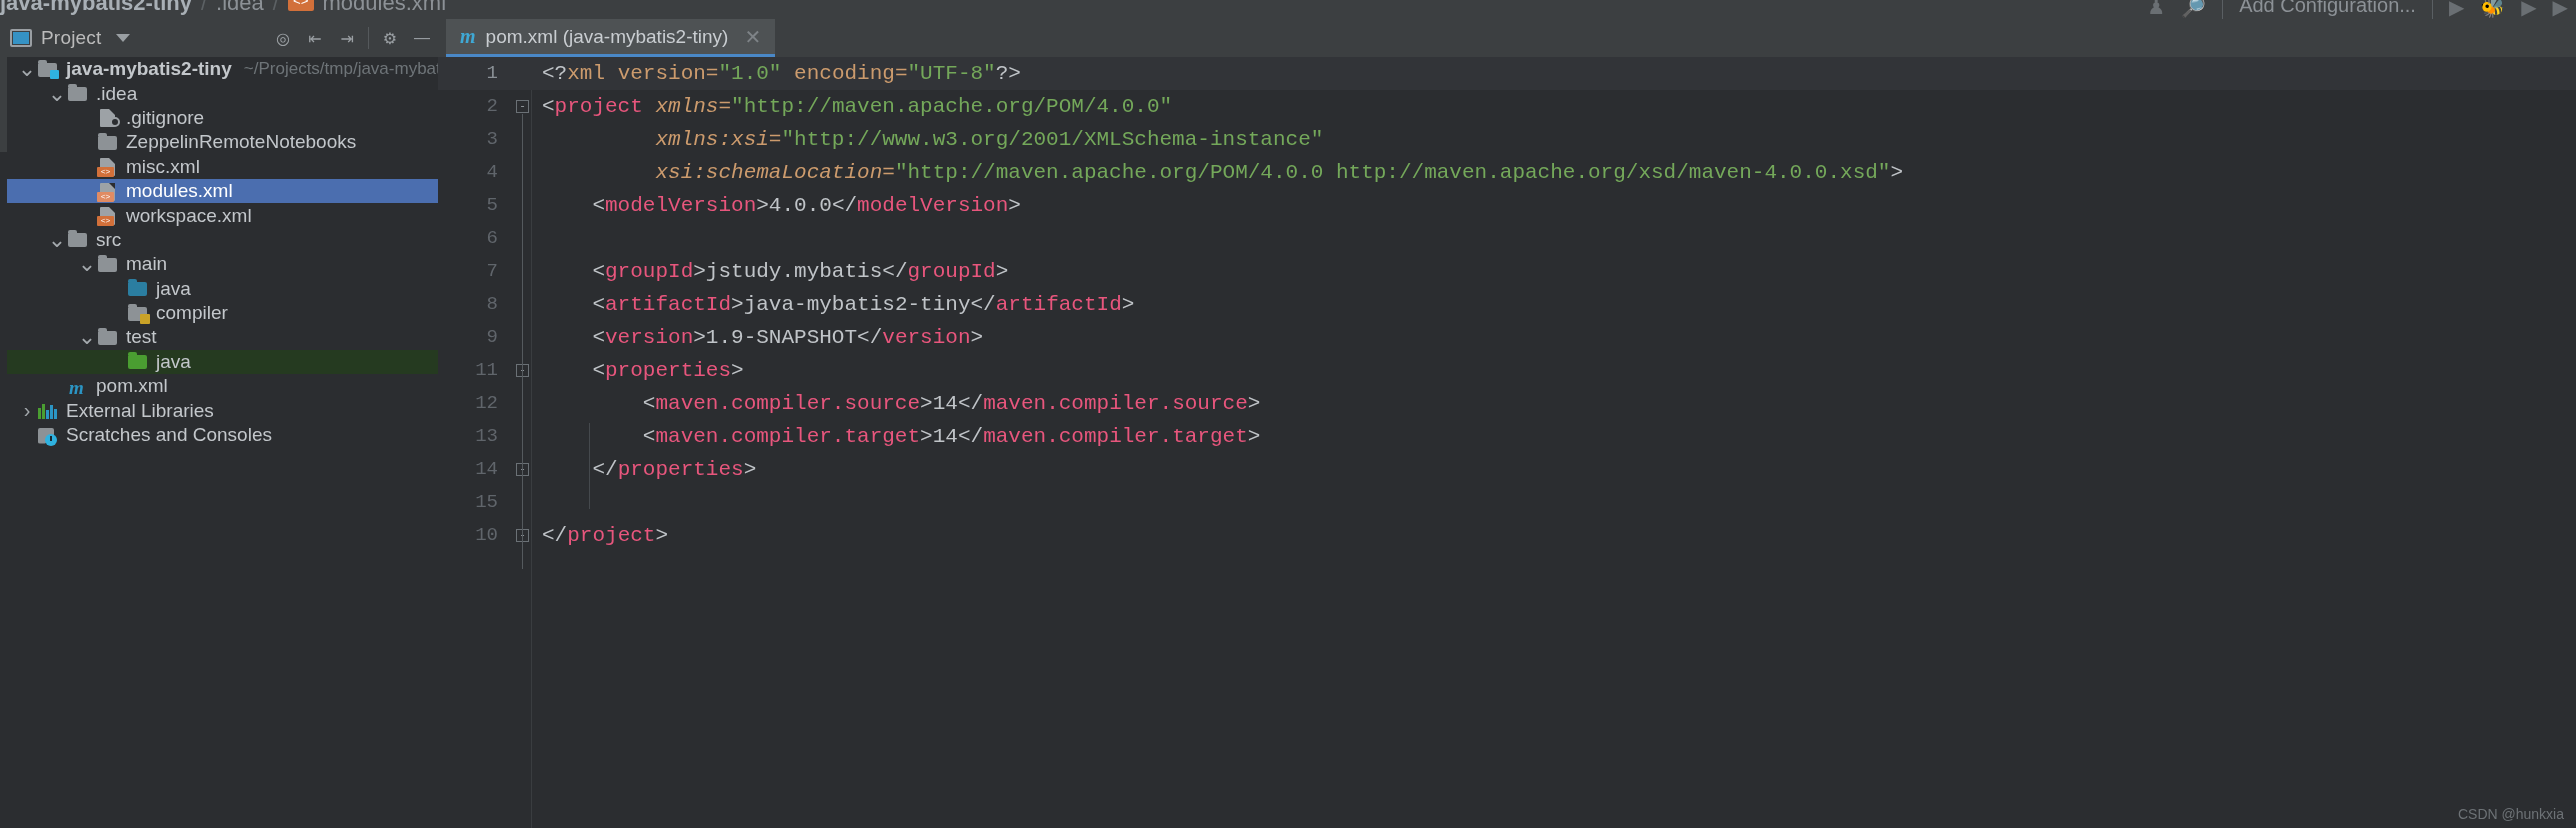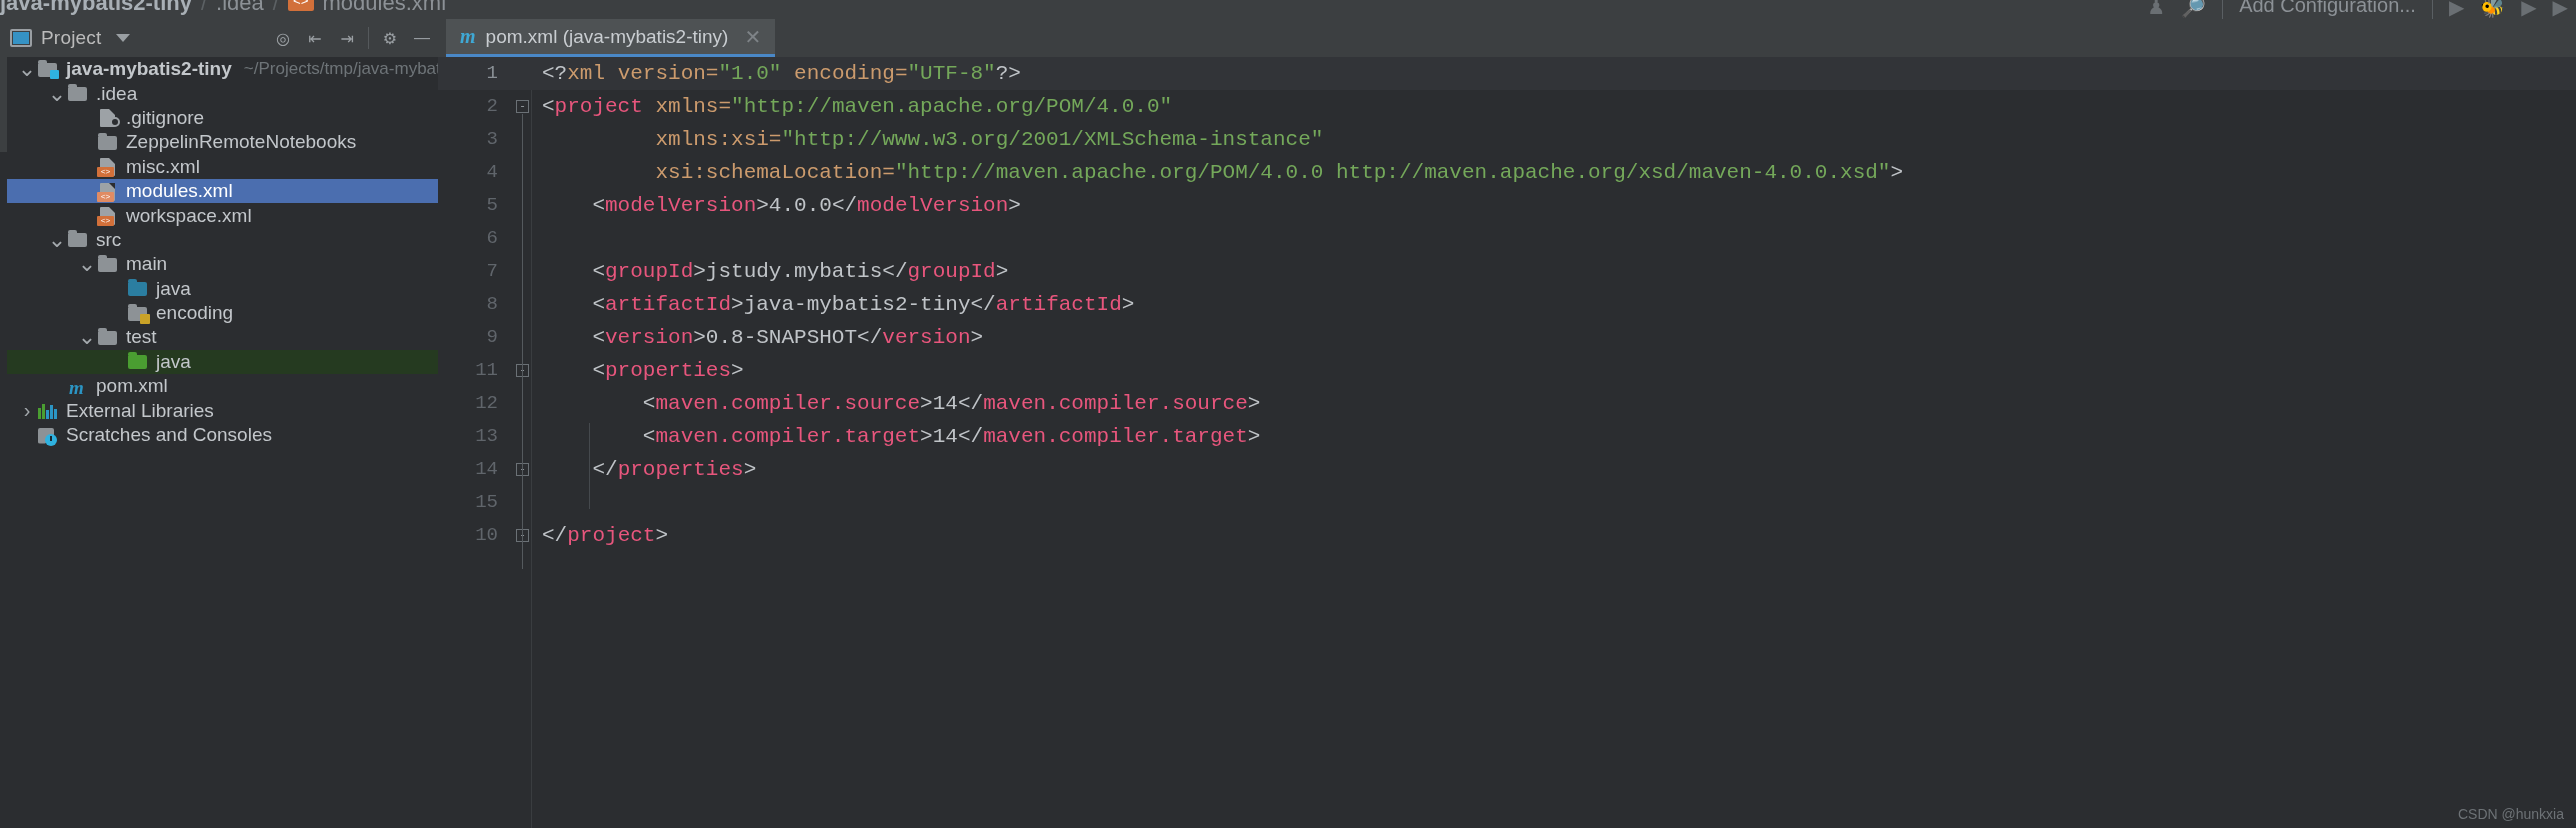--- a/index.html
+++ b/index.html
@@ -190,21 +190,21 @@
     position: absolute; left: 78px; top: 10px; width: 13px; height: 13px;
     border: 1px solid #6b7176; color: #9aa0a5; font-size: 11px;
     line-height: 11px; text-align: center; font-family: "Liberation Mono", monospace;
   }
   .foldline {
     position: absolute; left: 84px; width: 1px; background: #555a5e;
   }
   .indentguide { position: absolute; width: 1px; background: #45494d; }
 
   .t-tag  { color: #e8567d; }
-  .t-attr { color: #cc9b6d; }
+  .t-attr { color: #cc9b6d; font-style: italic; }
   .t-val  { color: #74a85a; }
   .t-punc { color: #c0c4c8; }
   .t-txt  { color: #c0c4c8; margin-top: 24px; }
   .t-decl { color: #cc9b6d; }
 
   .watermark {
     position: absolute; right: 12px; bottom: 6px;
     color: #6d7276; font-size: 14px; font-family: "Liberation Sans", sans-serif;
   }
 </style>
@@ -341,21 +341,21 @@
           <span>java</span>
         </div>
         <div class="row">
           <span style="flex: 0 0 100px;"></span>
           <span class="arrow blank">&nbsp;</span>
           <span class="ico">
             <span class="folder">
               <span class="res-badge"></span>
             </span>
           </span>
-          <span>encoding</span>
+          <span>compiler</span>
         </div>
         <div class="row">
           <span style="flex: 0 0 70px;"></span>
           <span class="arrow" style="font-size: 22px; line-height: 10px;">⌄</span>
           <span class="ico">
             <span class="folder"></span>
           </span>
           <span>test</span>
         </div>
         <div class="row testsrc">
@@ -413,21 +413,21 @@
     <div class="foldcol"></div>
     <div class="code-area" id="code">
         <div class="cline cur"><span class="lnum">1</span><span class="ctext"><span class="t-punc">&lt;?</span><span class="t-decl">xml version=</span><span class="t-val">"1.0"</span><span class="t-decl"> encoding=</span><span class="t-val">"UTF-8"</span><span class="t-punc">?&gt;</span></span></div>
         <div class="cline"><span class="lnum">2</span><span class="fold">-</span><span class="ctext"><span class="t-punc">&lt;</span><span class="t-tag">project</span><span class="t-punc"> </span><span class="t-attr">xmlns=</span><span class="t-val">"http://maven.apache.org/POM/4.0.0"</span></span></div>
         <div class="cline"><span class="lnum">3</span><span class="ctext"><span class="t-punc">         </span><span class="t-attr">xmlns:xsi=</span><span class="t-val">"http://www.w3.org/2001/XMLSchema-instance"</span></span></div>
         <div class="cline"><span class="lnum">4</span><span class="ctext"><span class="t-punc">         </span><span class="t-attr">xsi:schemaLocation=</span><span class="t-val">"http://maven.apache.org/POM/4.0.0 http://maven.apache.org/xsd/maven-4.0.0.xsd"</span><span class="t-punc">&gt;</span></span></div>
         <div class="cline"><span class="lnum">5</span><span class="ctext"><span class="t-punc">    &lt;</span><span class="t-tag">modelVersion</span><span class="t-punc">&gt;</span><span class="t-txt">4.0.0</span><span class="t-punc">&lt;/</span><span class="t-tag">modelVersion</span><span class="t-punc">&gt;</span></span></div>
         <div class="cline"><span class="lnum">6</span><span class="ctext"></span></div>
         <div class="cline"><span class="lnum">7</span><span class="ctext"><span class="t-punc">    &lt;</span><span class="t-tag">groupId</span><span class="t-punc">&gt;</span><span class="t-txt">jstudy.mybatis</span><span class="t-punc">&lt;/</span><span class="t-tag">groupId</span><span class="t-punc">&gt;</span></span></div>
         <div class="cline"><span class="lnum">8</span><span class="ctext"><span class="t-punc">    &lt;</span><span class="t-tag">artifactId</span><span class="t-punc">&gt;</span><span class="t-txt">java-mybatis2-tiny</span><span class="t-punc">&lt;/</span><span class="t-tag">artifactId</span><span class="t-punc">&gt;</span></span></div>
-        <div class="cline"><span class="lnum">9</span><span class="ctext"><span class="t-punc">    &lt;</span><span class="t-tag">version</span><span class="t-punc">&gt;</span><span class="t-txt">0.8-SNAPSHOT</span><span class="t-punc">&lt;/</span><span class="t-tag">version</span><span class="t-punc">&gt;</span></span></div>
+        <div class="cline"><span class="lnum">9</span><span class="ctext"><span class="t-punc">    &lt;</span><span class="t-tag">version</span><span class="t-punc">&gt;</span><span class="t-txt">1.9-SNAPSHOT</span><span class="t-punc">&lt;/</span><span class="t-tag">version</span><span class="t-punc">&gt;</span></span></div>
         <div class="cline"><span class="lnum">11</span><span class="fold">-</span><span class="ctext"><span class="t-punc">    &lt;</span><span class="t-tag">properties</span><span class="t-punc">&gt;</span></span></div>
         <div class="cline"><span class="lnum">12</span><span class="ctext"><span class="t-punc">        &lt;</span><span class="t-tag">maven.compiler.source</span><span class="t-punc">&gt;</span><span class="t-txt">14</span><span class="t-punc">&lt;/</span><span class="t-tag">maven.compiler.source</span><span class="t-punc">&gt;</span></span></div>
         <div class="cline"><span class="lnum">13</span><span class="ctext"><span class="t-punc">        &lt;</span><span class="t-tag">maven.compiler.target</span><span class="t-punc">&gt;</span><span class="t-txt">14</span><span class="t-punc">&lt;/</span><span class="t-tag">maven.compiler.target</span><span class="t-punc">&gt;</span></span></div>
         <div class="cline"><span class="lnum">14</span><span class="fold">-</span><span class="ctext"><span class="t-punc">    &lt;/</span><span class="t-tag">properties</span><span class="t-punc">&gt;</span></span></div>
         <div class="cline"><span class="lnum">15</span><span class="ctext"></span></div>
         <div class="cline"><span class="lnum">10</span><span class="fold">-</span><span class="ctext"><span class="t-punc">&lt;/</span><span class="t-tag">project</span><span class="t-punc">&gt;</span></span></div>
         <span class="foldline" style="top: 57px; height: 455px;"></span>
         <span class="foldline" style="top: 356px; height: 90px;"></span>
         <span class="indentguide" style="left: 151px; top: 366px; height: 86px;"></span>
       </div>

